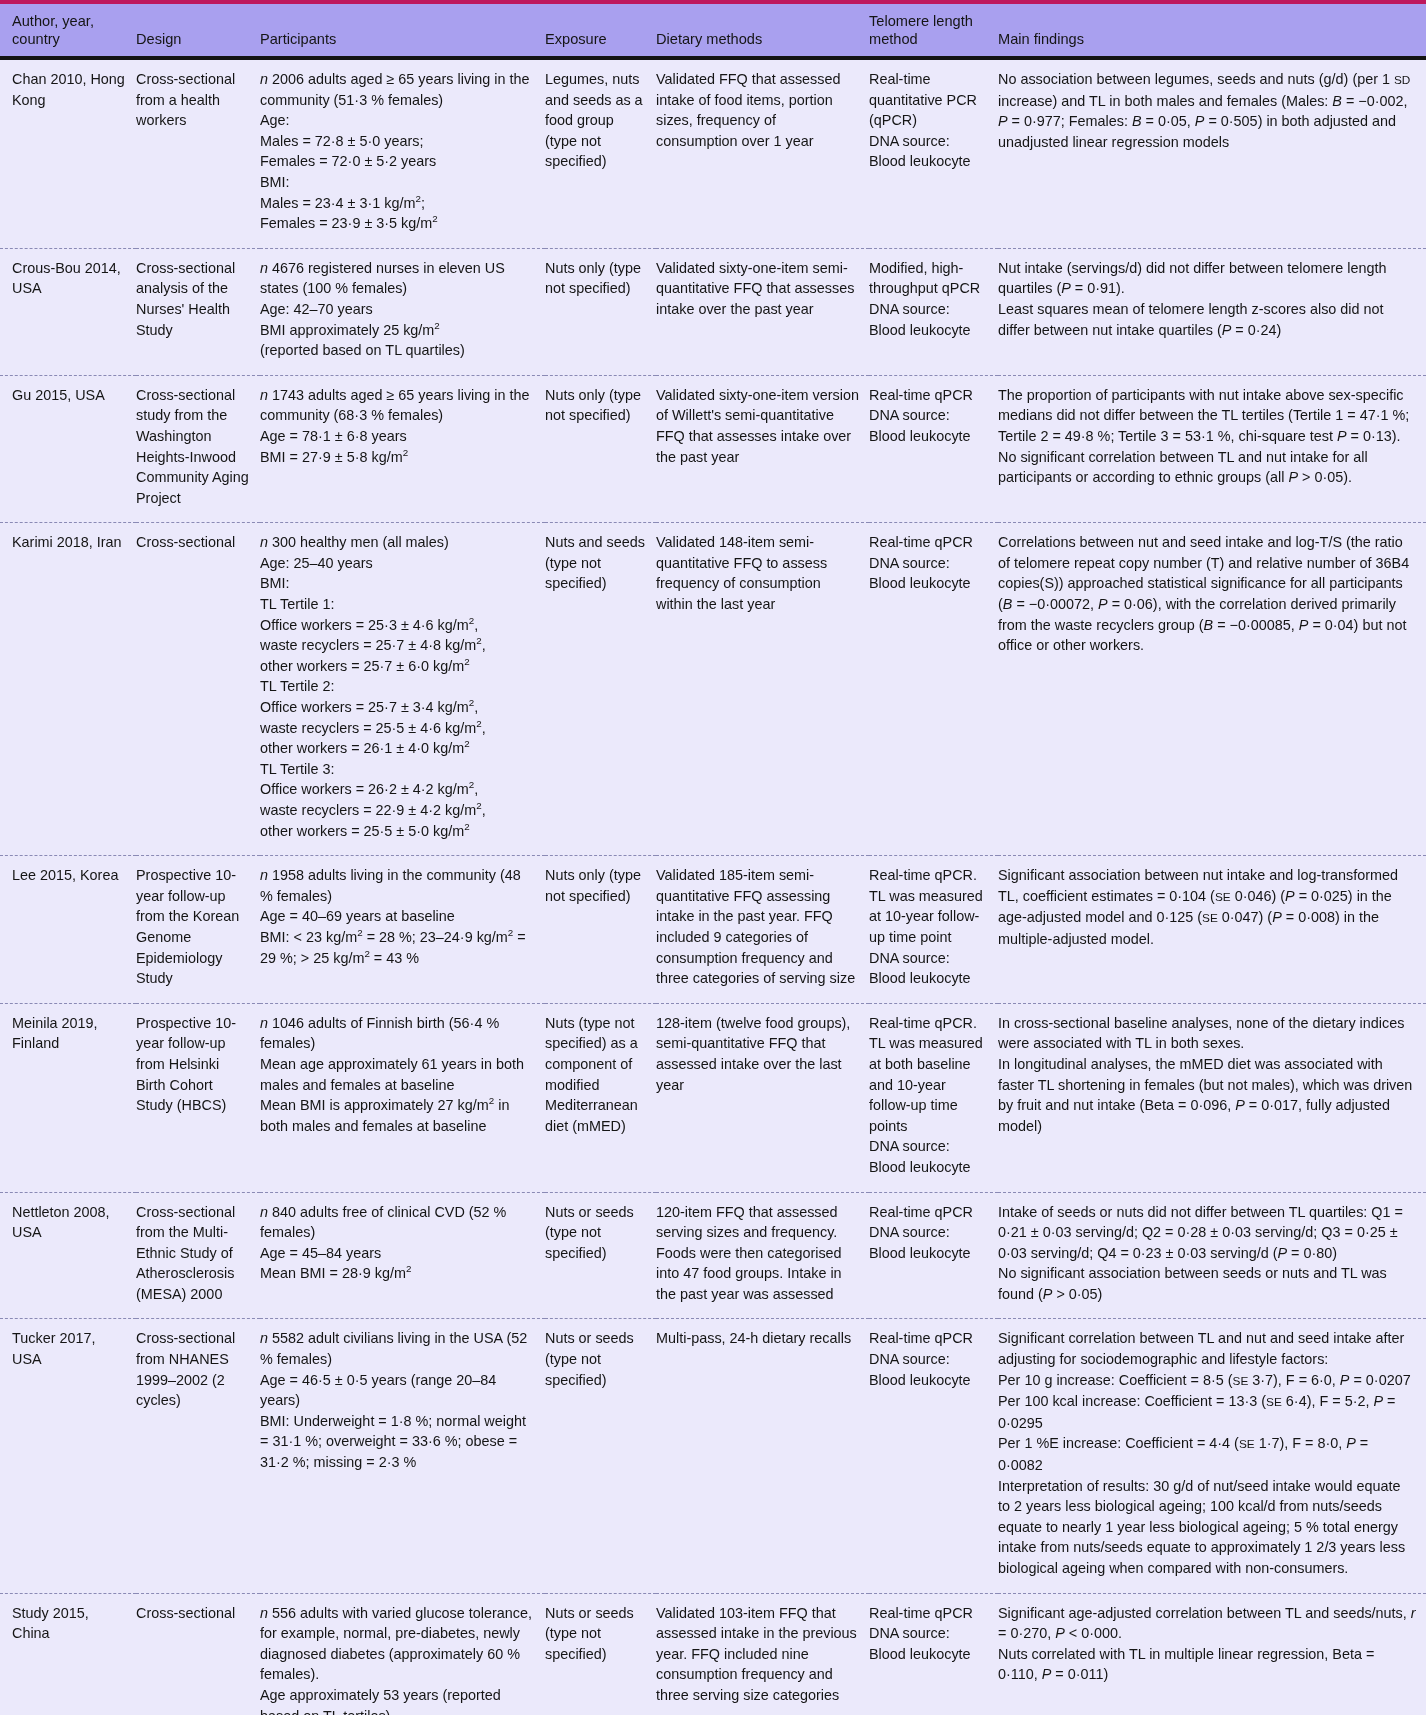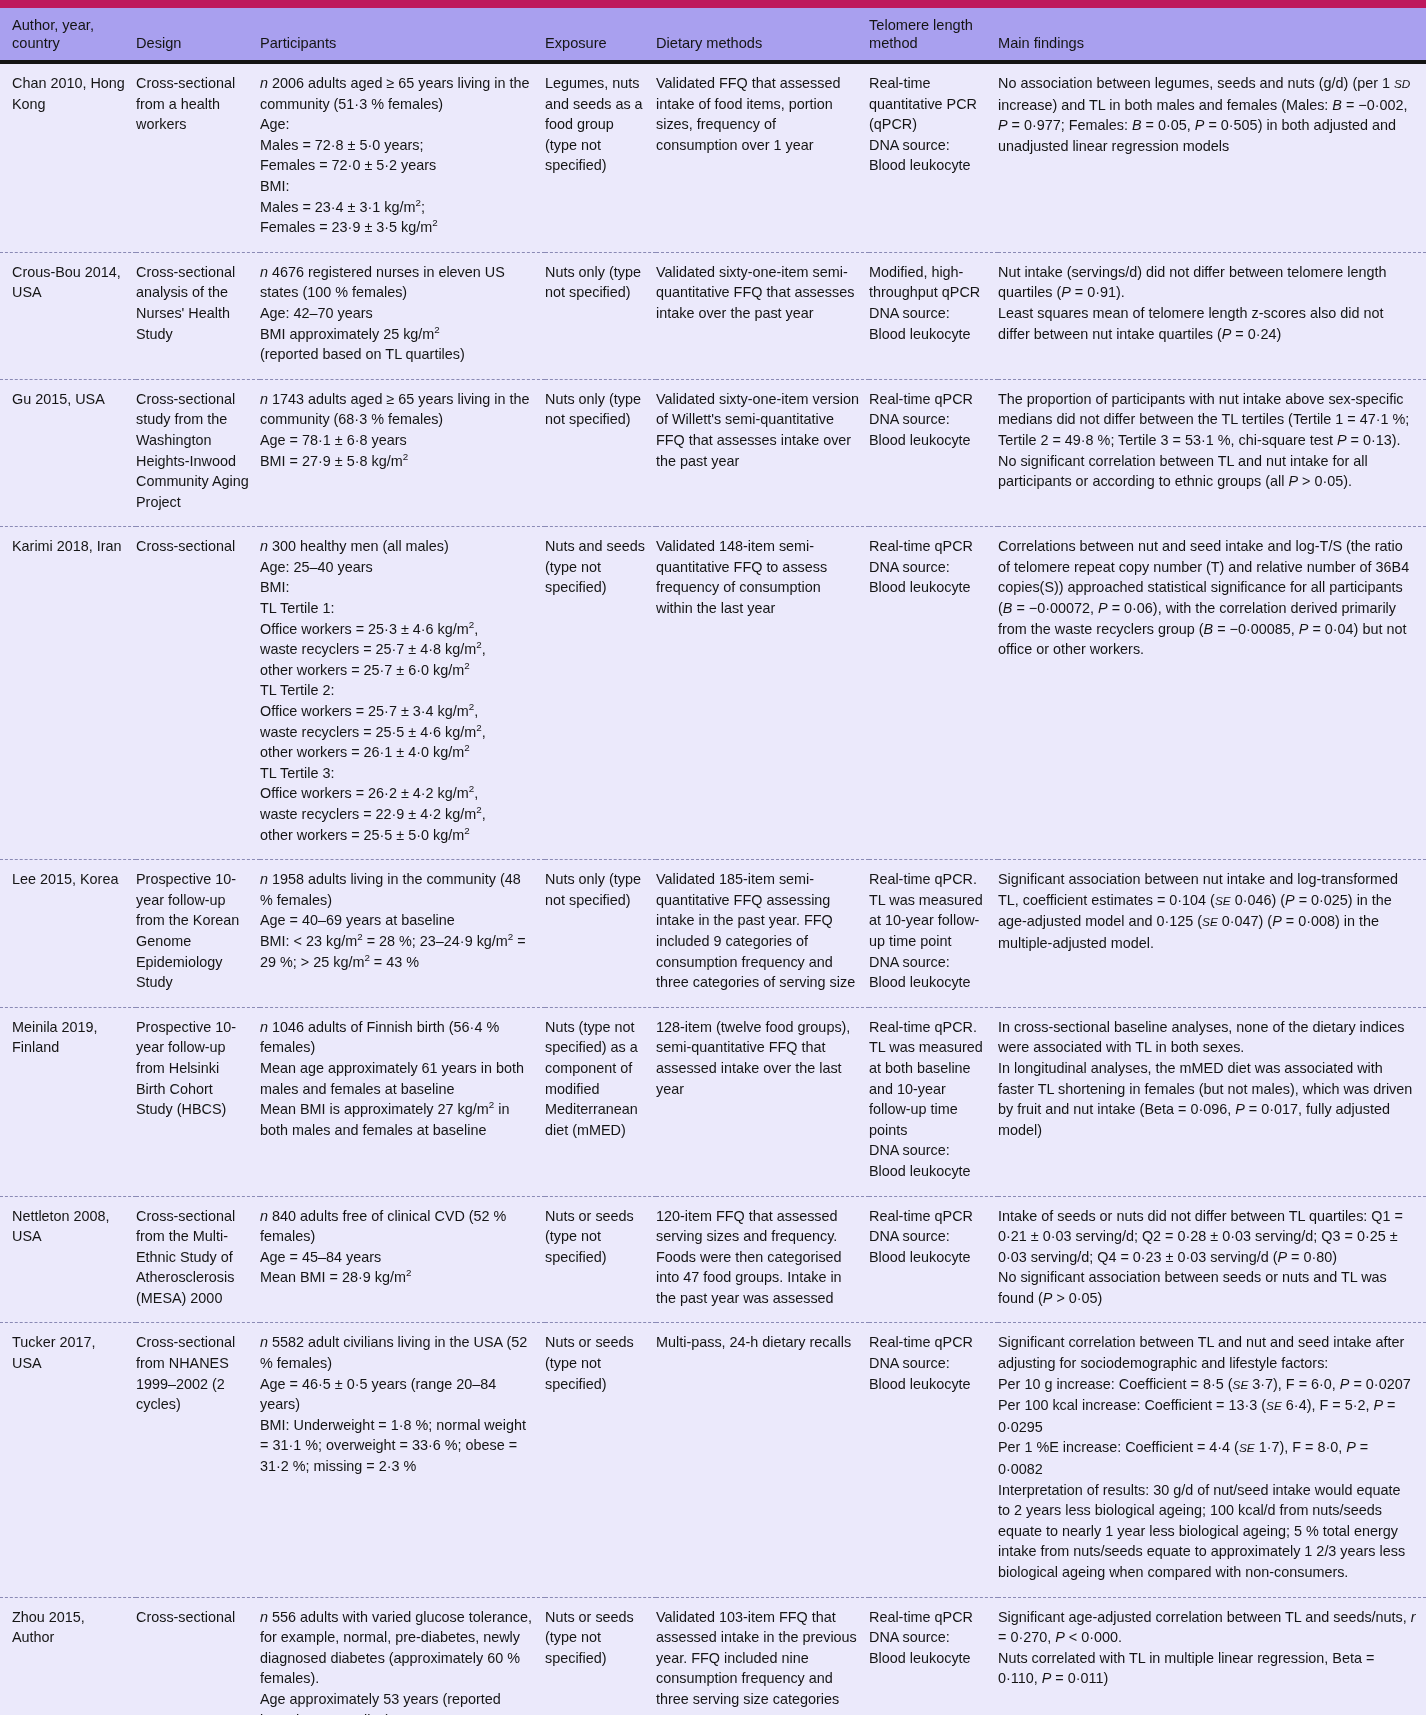--- a/index.html
+++ b/index.html
@@ -33,21 +33,21 @@
     font-weight: normal;
     font-size: 14.6px;
     line-height: 17.5px;
     color: #151515;
     padding: 9px 10px 8px 0;
     background: #a9a0ef;
   }
   table.study-table thead tr.header-row th:first-child { padding-left: 12px; }
   
   table.study-table thead tr.header-row {
-    border-top: 8px solid #be185d;
+    border-top: 4px solid #be185d;
     border-bottom: 4px solid #141414;
     padding-left: 44px;
   }
   table.study-table tbody td {
     vertical-align: top;
     font-size: 14.4px;
     line-height: 20.6px;
     color: #151515;
     padding: 9px 10px 14px 0;
     background: #ebe9fb;
@@ -64,21 +64,21 @@
   .col-design   { width: 124px; }
   .col-part     { width: 285px; }
   .col-exposure { width: 111px; }
   .col-diet     { width: 213px; }
   .col-tlm      { width: 129px; }
   .col-find     { width: 428px; }
 
   .cell-lines span.line { display: block; }
   .sup { font-size: 0.68em; vertical-align: super; line-height: 0; }
   i.ital { font-style: italic; }
-  .sc { font-size: 0.82em; font-style: italic; }
+  .sc { font-size: 0.82em; }
 </style>
 </head>
 <body>
 
 <div id="page">
   <table class="study-table">
     <colgroup>
       <col class="col-author">
       <col class="col-design">
       <col class="col-part">
@@ -343,21 +343,21 @@
           <td class="cell-lines">
             <span class="line">Significant correlation between TL and nut and seed intake after adjusting for sociodemographic and lifestyle factors:</span>
             <span class="line">Per 10 g increase: Coefficient = 8·5 (<span class="sc">SE</span> 3·7), F = 6·0, <i class="ital">P</i> = 0·0207</span>
             <span class="line">Per 100 kcal increase: Coefficient = 13·3 (<span class="sc">SE</span> 6·4), F = 5·2, <i class="ital">P</i> = 0·0295</span>
             <span class="line">Per 1 %E increase: Coefficient = 4·4 (<span class="sc">SE</span> 1·7), F = 8·0, <i class="ital">P</i> = 0·0082</span>
             <span class="line">Interpretation of results: 30 g/d of nut/seed intake would equate to 2 years less biological ageing; 100 kcal/d from nuts/seeds equate to nearly 1 year less biological ageing; 5 % total energy intake from nuts/seeds equate to approximately 1 2/3 years less biological ageing when compared with non-consumers.</span>
           </td>
         </tr>
         <tr class="last-row">
           <td class="cell-lines">
-            <span class="line">Zhou 2015, Author</span>
+            <span class="line">Study 2015, China</span>
           </td>
           <td class="cell-lines">
             <span class="line">Cross-sectional</span>
           </td>
           <td class="cell-lines">
             <span class="line"><i class="ital">n</i> 556 adults with varied glucose tolerance, for example, normal, pre-diabetes, newly diagnosed diabetes (approximately 60 % females).</span>
             <span class="line">Age approximately 53 years (reported based on TL tertiles)</span>
           </td>
           <td class="cell-lines">
             <span class="line">Nuts or seeds (type not specified)</span>

